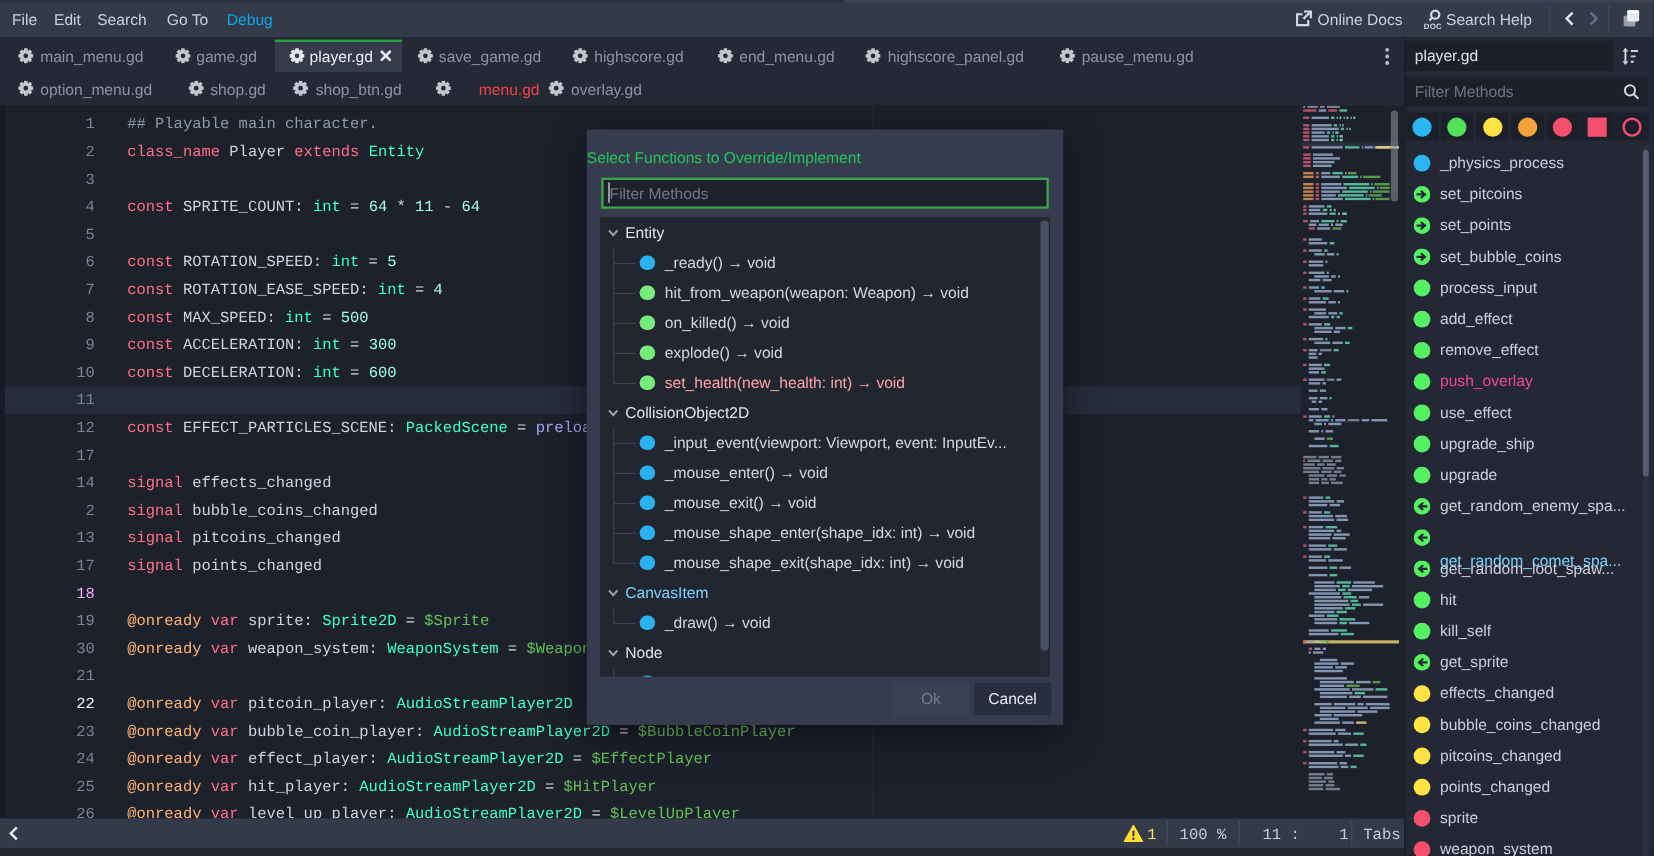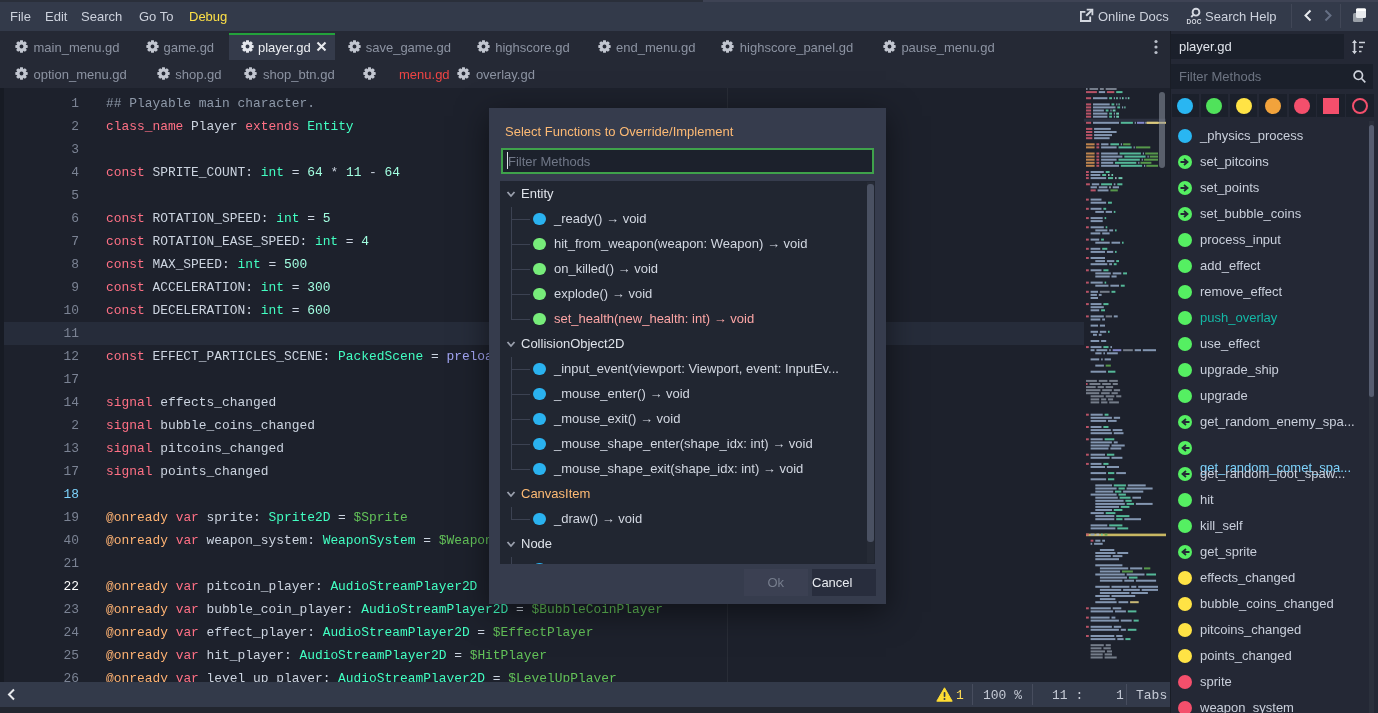--- a/index.html
+++ b/index.html
@@ -1,20 +1,20 @@
 <!DOCTYPE html>
 <html><head><meta charset="utf-8"><style>*{margin:0;padding:0;box-sizing:border-box}html,body{width:1378px;height:713px;overflow:hidden;background:#1d212c;font-family:"Liberation Sans",sans-serif}.abs{position:absolute}</style></head><body>
 <div class="abs" style="left:0;top:0;width:1378px;height:31px;background:#333a4a"></div>
 <div class="abs" style="left:0;top:0;width:703px;height:2px;background:#2a2f3a"></div>
 <div class="abs" style="left:703px;top:0;width:675px;height:2px;background:#3e4354"></div>
 <div style="position:absolute;left:10.0px;top:9.0px;font:400 13px 'Liberation Sans', sans-serif;color:#ccd1dc;white-space:pre;letter-spacing:0">File</div>
 <div style="position:absolute;left:45.0px;top:9.0px;font:400 13px 'Liberation Sans', sans-serif;color:#ccd1dc;white-space:pre;letter-spacing:0">Edit</div>
 <div style="position:absolute;left:81.0px;top:9.0px;font:400 13px 'Liberation Sans', sans-serif;color:#ccd1dc;white-space:pre;letter-spacing:0">Search</div>
 <div style="position:absolute;left:139.0px;top:9.0px;font:400 13px 'Liberation Sans', sans-serif;color:#ccd1dc;white-space:pre;letter-spacing:0">Go To</div>
-<div style="position:absolute;left:189.0px;top:9.0px;font:400 13px 'Liberation Sans', sans-serif;color:#fde047;white-space:pre;letter-spacing:0">Debug</div>
+<div style="position:absolute;left:189.0px;top:9.0px;font:400 13px 'Liberation Sans', sans-serif;color:#0ea5e9;white-space:pre;letter-spacing:0">Debug</div>
 <svg class="abs" style="left:1079px;top:8px" width="15" height="15" viewBox="0 0 15 15" fill="none" stroke="#d4d8e0" stroke-width="1.8">
     <path d="M11.2 8.6v4.4H1.9V3.9H6.4"></path>
     <path d="M8.6 1.6h4.8v4.8" stroke-linecap="square"></path>
     <path d="M12.8 2.2 7.2 7.8" stroke-width="2"></path>
   </svg>
 <div style="position:absolute;left:1098.0px;top:9.0px;font:400 13px 'Liberation Sans', sans-serif;color:#ccd1dc;white-space:pre;letter-spacing:0">Online Docs</div>
 <svg class="abs" style="left:1186px;top:7px" width="17" height="18" viewBox="0 0 17 18">
     <g fill="none" stroke="#d4d8e0" stroke-width="1.9">
       <circle cx="10" cy="5.2" r="3.4"></circle>
       <path d="M7.4 7.8 5.2 10"></path>
@@ -112,23 +112,23 @@
     <div style="height:23px;color:#7b8394">8</div>
     <div style="height:23px;color:#7b8394">9</div>
     <div style="height:23px;color:#7b8394">10</div>
     <div style="height:23px;color:#7b8394">11</div>
     <div style="height:23px;color:#7b8394">12</div>
     <div style="height:23px;color:#7b8394">17</div>
     <div style="height:23px;color:#7b8394">14</div>
     <div style="height:23px;color:#7b8394">2</div>
     <div style="height:23px;color:#7b8394">13</div>
     <div style="height:23px;color:#7b8394">17</div>
-    <div style="height:23px;color:#7dd3fc">18</div>
+    <div style="height:23px;color:#f0abfc">18</div>
     <div style="height:23px;color:#7b8394">19</div>
-    <div style="height:23px;color:#7b8394">40</div>
+    <div style="height:23px;color:#7b8394">30</div>
     <div style="height:23px;color:#7b8394">21</div>
     <div style="height:23px;color:#ffffff">22</div>
     <div style="height:23px;color:#7b8394">23</div>
     <div style="height:23px;color:#7b8394">24</div>
     <div style="height:23px;color:#7b8394">25</div>
     <div style="height:23px;color:#7b8394">26</div>
   </div>
 <div class="abs" style="left:106px;top:91.5px;font:12.9px 'Liberation Mono',monospace;line-height:23px;color:#ccd4e0;white-space:pre"><div style="height:23px"><span style="color:#8e99a9">## Playable main character.</span></div><div style="height:23px"><span style="color:#ff7085">class_name</span><span> </span><span>Player</span><span> </span><span style="color:#ff7085">extends</span><span> </span><span style="color:#42ffc2">Entity</span></div><div style="height:23px"></div><div style="height:23px"><span style="color:#ff7085">const</span><span> SPRITE_COUNT:</span><span> </span><span style="color:#42ffc2">int</span><span> = </span><span style="color:#a2ffe1">64</span><span> * </span><span style="color:#a2ffe1">11</span><span> - </span><span style="color:#a2ffe1">64</span></div><div style="height:23px"></div><div style="height:23px"><span style="color:#ff7085">const</span><span> ROTATION_SPEED:</span><span> </span><span style="color:#42ffc2">int</span><span> = </span><span style="color:#a2ffe1">5</span></div><div style="height:23px"><span style="color:#ff7085">const</span><span> ROTATION_EASE_SPEED:</span><span> </span><span style="color:#42ffc2">int</span><span> = </span><span style="color:#a2ffe1">4</span></div><div style="height:23px"><span style="color:#ff7085">const</span><span> MAX_SPEED:</span><span> </span><span style="color:#42ffc2">int</span><span> = </span><span style="color:#a2ffe1">500</span></div><div style="height:23px"><span style="color:#ff7085">const</span><span> ACCELERATION:</span><span> </span><span style="color:#42ffc2">int</span><span> = </span><span style="color:#a2ffe1">300</span></div><div style="height:23px"><span style="color:#ff7085">const</span><span> DECELERATION:</span><span> </span><span style="color:#42ffc2">int</span><span> = </span><span style="color:#a2ffe1">600</span></div><div style="height:23px"></div><div style="height:23px"><span style="color:#ff7085">const</span><span> EFFECT_PARTICLES_SCENE:</span><span> </span><span style="color:#42ffc2">PackedScene</span><span> = </span><span style="color:#a3a6f5">preload</span><span>(</span><span style="color:#ffeda1">"res://scenes/fx.tscn"</span><span>)</span></div><div style="height:23px"></div><div style="height:23px"><span style="color:#ff7085">signal</span><span> effects_changed</span></div><div style="height:23px"><span style="color:#ff7085">signal</span><span> bubble_coins_changed</span></div><div style="height:23px"><span style="color:#ff7085">signal</span><span> pitcoins_changed</span></div><div style="height:23px"><span style="color:#ff7085">signal</span><span> points_changed</span></div><div style="height:23px"></div><div style="height:23px"><span style="color:#ffb373">@onready</span><span> </span><span style="color:#ff7085">var</span><span> sprite: </span><span style="color:#42ffc2">Sprite2D</span><span> = </span><span style="color:#63c259">$Sprite</span></div><div style="height:23px"><span style="color:#ffb373">@onready</span><span> </span><span style="color:#ff7085">var</span><span> weapon_system: </span><span style="color:#42ffc2">WeaponSystem</span><span> = </span><span style="color:#63c259">$WeaponSystem</span></div><div style="height:23px"></div><div style="height:23px"><span style="color:#ffb373">@onready</span><span> </span><span style="color:#ff7085">var</span><span> pitcoin_player: </span><span style="color:#42ffc2">AudioStreamPlayer2D</span></div><div style="height:23px"><span style="color:#ffb373">@onready</span><span> </span><span style="color:#ff7085">var</span><span> bubble_coin_player: </span><span style="color:#42ffc2">AudioStreamPlayer2D</span><span> = </span><span style="color:#63c259">$BubbleCoinPlayer</span></div><div style="height:23px"><span style="color:#ffb373">@onready</span><span> </span><span style="color:#ff7085">var</span><span> effect_player: </span><span style="color:#42ffc2">AudioStreamPlayer2D</span><span> = </span><span style="color:#63c259">$EffectPlayer</span></div><div style="height:23px"><span style="color:#ffb373">@onready</span><span> </span><span style="color:#ff7085">var</span><span> hit_player: </span><span style="color:#42ffc2">AudioStreamPlayer2D</span><span> = </span><span style="color:#63c259">$HitPlayer</span></div><div style="height:23px"><span style="color:#ffb373">@onready</span><span> </span><span style="color:#ff7085">var</span><span> level_up_player: </span><span style="color:#42ffc2">AudioStreamPlayer2D</span><span> = </span><span style="color:#63c259">$LevelUpPlayer</span></div></div>
 <svg style="position:absolute;left:1084px;top:88px" width="82" height="594" viewBox="0 0 82 594">
     <rect x="0" y="30.7" width="82" height="3" fill="#2c3140"></rect>
@@ -606,21 +606,21 @@
     <path d="M2.5 7h6M6 4l3.5 3L6 10" stroke="#242835" stroke-width="1.8" fill="none"></path>
   </svg>
 <div style="position:absolute;left:1200.0px;top:206.0px;font:400 13px 'Liberation Sans', sans-serif;color:#c9cfdb;white-space:pre;letter-spacing:0">set_bubble_coins</div>
 <div class="abs" style="left:1178px;top:233.0px;width:14px;height:14px;border-radius:50%;background:#55ef62"></div>
 <div style="position:absolute;left:1200.0px;top:232.0px;font:400 13px 'Liberation Sans', sans-serif;color:#c9cfdb;white-space:pre;letter-spacing:0">process_input</div>
 <div class="abs" style="left:1178px;top:259.0px;width:14px;height:14px;border-radius:50%;background:#55ef62"></div>
 <div style="position:absolute;left:1200.0px;top:258.0px;font:400 13px 'Liberation Sans', sans-serif;color:#c9cfdb;white-space:pre;letter-spacing:0">add_effect</div>
 <div class="abs" style="left:1178px;top:285.0px;width:14px;height:14px;border-radius:50%;background:#55ef62"></div>
 <div style="position:absolute;left:1200.0px;top:284.0px;font:400 13px 'Liberation Sans', sans-serif;color:#c9cfdb;white-space:pre;letter-spacing:0">remove_effect</div>
 <div class="abs" style="left:1178px;top:311.0px;width:14px;height:14px;border-radius:50%;background:#55ef62"></div>
-<div style="position:absolute;left:1200.0px;top:310.0px;font:400 13px 'Liberation Sans', sans-serif;color:#14b8a6;white-space:pre;letter-spacing:0">push_overlay</div>
+<div style="position:absolute;left:1200.0px;top:310.0px;font:400 13px 'Liberation Sans', sans-serif;color:#ec4899;white-space:pre;letter-spacing:0">push_overlay</div>
 <div class="abs" style="left:1178px;top:337.0px;width:14px;height:14px;border-radius:50%;background:#55ef62"></div>
 <div style="position:absolute;left:1200.0px;top:336.0px;font:400 13px 'Liberation Sans', sans-serif;color:#c9cfdb;white-space:pre;letter-spacing:0">use_effect</div>
 <div class="abs" style="left:1178px;top:363.0px;width:14px;height:14px;border-radius:50%;background:#55ef62"></div>
 <div style="position:absolute;left:1200.0px;top:362.0px;font:400 13px 'Liberation Sans', sans-serif;color:#c9cfdb;white-space:pre;letter-spacing:0">upgrade_ship</div>
 <div class="abs" style="left:1178px;top:389.0px;width:14px;height:14px;border-radius:50%;background:#55ef62"></div>
 <div style="position:absolute;left:1200.0px;top:388.0px;font:400 13px 'Liberation Sans', sans-serif;color:#c9cfdb;white-space:pre;letter-spacing:0">upgrade</div>
 <svg class="abs" style="left:1178px;top:415.0px" width="14" height="14" viewBox="0 0 14 14">
     <circle cx="7" cy="7" r="7" fill="#55ef62"></circle>
     <path d="M11.5 7h-6M8 4 4.5 7 8 10" stroke="#242835" stroke-width="1.8" fill="none"></path>
   </svg>
@@ -652,21 +652,21 @@
 <div style="position:absolute;left:1200.0px;top:622.0px;font:400 13px 'Liberation Sans', sans-serif;color:#c9cfdb;white-space:pre;letter-spacing:0">pitcoins_changed</div>
 <div class="abs" style="left:1178px;top:649.0px;width:14px;height:14px;border-radius:50%;background:#ffe345"></div>
 <div style="position:absolute;left:1200.0px;top:648.0px;font:400 13px 'Liberation Sans', sans-serif;color:#c9cfdb;white-space:pre;letter-spacing:0">points_changed</div>
 <div class="abs" style="left:1178px;top:675.0px;width:14px;height:14px;border-radius:50%;background:#f44f6c"></div>
 <div style="position:absolute;left:1200.0px;top:674.0px;font:400 13px 'Liberation Sans', sans-serif;color:#c9cfdb;white-space:pre;letter-spacing:0">sprite</div>
 <div class="abs" style="left:1178px;top:701.0px;width:14px;height:14px;border-radius:50%;background:#f44f6c"></div>
 <div style="position:absolute;left:1200.0px;top:700.0px;font:400 13px 'Liberation Sans', sans-serif;color:#c9cfdb;white-space:pre;letter-spacing:0">weapon_system</div>
 <div class="abs" style="left:1369px;top:121px;width:5px;height:592px;background:#2b303c"></div>
 <div class="abs" style="left:1369px;top:125px;width:5px;height:272px;border-radius:3px;background:#565d70"></div>
 <div class="abs" style="left:489px;top:108px;width:397px;height:496px;background:#363c4d;box-shadow:0 8px 30px rgba(0,0,0,0.5)"></div>
-<div style="position:absolute;left:505.0px;top:124.0px;font:400 13px 'Liberation Sans', sans-serif;color:#fdba74;white-space:pre;letter-spacing:0">Select Functions to Override/Implement</div>
+<div style="position:absolute;left:489px;top:124.0px;font:400 13px 'Liberation Sans', sans-serif;color:#22c55e;white-space:pre;letter-spacing:0">Select Functions to Override/Implement</div>
 <div class="abs" style="left:501px;top:148px;width:373px;height:26px;background:#1c212c;border:2px solid #3fa24b"></div>
 <div style="position:absolute;left:508.0px;top:154.0px;font:400 13px 'Liberation Sans', sans-serif;color:#707787;white-space:pre;letter-spacing:0">Filter Methods</div>
 <div class="abs" style="left:507px;top:152px;width:1px;height:17px;background:#dfe3ea"></div>
 <div class="abs" style="left:500px;top:181px;width:375px;height:383px;background:#212631"></div>
 <svg class="abs" style="left:505.0px;top:188.0px" width="12" height="12" viewBox="0 0 12 12" fill="none" stroke="#9aa0ad" stroke-width="1.8">
     <path d="M2.5 4 6 8 9.5 4"></path>
   </svg>
 <div style="position:absolute;left:521.0px;top:186.0px;font:400 13px 'Liberation Sans', sans-serif;color:#dfe3ea;white-space:pre;letter-spacing:0">Entity</div>
 <div class="abs" style="left:511px;top:206.5px;width:1px;height:25px;background:#3c4252"></div>
 <div class="abs" style="left:511px;top:219.0px;width:19px;height:1px;background:#3c4252"></div>
@@ -708,30 +708,30 @@
 <div class="abs" style="left:511px;top:444.0px;width:19px;height:1px;background:#3c4252"></div>
 <div class="abs" style="left:533px;top:437.8px;width:12.5px;height:12.5px;border-radius:50%;background:#2ab2f0"></div>
 <div style="position:absolute;left:554.0px;top:436.0px;font:400 13px 'Liberation Sans', sans-serif;color:#d2d7e1;white-space:pre;letter-spacing:0">_mouse_shape_enter(shape_idx: int) → void</div>
 <div class="abs" style="left:511px;top:456.5px;width:1px;height:12.5px;background:#3c4252"></div>
 <div class="abs" style="left:511px;top:469.0px;width:19px;height:1px;background:#3c4252"></div>
 <div class="abs" style="left:533px;top:462.8px;width:12.5px;height:12.5px;border-radius:50%;background:#2ab2f0"></div>
 <div style="position:absolute;left:554.0px;top:461.0px;font:400 13px 'Liberation Sans', sans-serif;color:#d2d7e1;white-space:pre;letter-spacing:0">_mouse_shape_exit(shape_idx: int) → void</div>
 <svg class="abs" style="left:505.0px;top:488.0px" width="12" height="12" viewBox="0 0 12 12" fill="none" stroke="#9aa0ad" stroke-width="1.8">
     <path d="M2.5 4 6 8 9.5 4"></path>
   </svg>
-<div style="position:absolute;left:521.0px;top:486.0px;font:400 13px 'Liberation Sans', sans-serif;color:#fdba74;white-space:pre;letter-spacing:0">CanvasItem</div>
+<div style="position:absolute;left:521.0px;top:486.0px;font:400 13px 'Liberation Sans', sans-serif;color:#7dd3fc;white-space:pre;letter-spacing:0">CanvasItem</div>
 <div class="abs" style="left:511px;top:506.5px;width:1px;height:12.5px;background:#3c4252"></div>
 <div class="abs" style="left:511px;top:519.0px;width:19px;height:1px;background:#3c4252"></div>
 <div class="abs" style="left:533px;top:512.8px;width:12.5px;height:12.5px;border-radius:50%;background:#2ab2f0"></div>
 <div style="position:absolute;left:554.0px;top:511.0px;font:400 13px 'Liberation Sans', sans-serif;color:#d2d7e1;white-space:pre;letter-spacing:0">_draw() → void</div>
 <svg class="abs" style="left:505.0px;top:538.0px" width="12" height="12" viewBox="0 0 12 12" fill="none" stroke="#9aa0ad" stroke-width="1.8">
     <path d="M2.5 4 6 8 9.5 4"></path>
   </svg>
 <div style="position:absolute;left:521.0px;top:536.0px;font:400 13px 'Liberation Sans', sans-serif;color:#dfe3ea;white-space:pre;letter-spacing:0">Node</div>
 <div class="abs" style="left:511px;top:556.5px;width:1px;height:25px;background:#3c4252"></div>
 <div class="abs" style="left:511px;top:569.0px;width:19px;height:1px;background:#3c4252"></div>
 <div class="abs" style="left:533px;top:562.8px;width:12.5px;height:12.5px;border-radius:50%;background:#2ab2f0"></div>
 <div class="abs" style="left:500px;top:564px;width:375px;height:40px;background:#363c4d"></div>
 <div class="abs" style="left:866.5px;top:182px;width:7px;height:381px;background:#262b36"></div>
 <div class="abs" style="left:866.5px;top:184px;width:7px;height:358px;border-radius:3px;background:#4a5162"></div>
 <div class="abs" style="left:744px;top:569px;width:63.5px;height:27px;background:#3b4052"></div>
 <div class="abs" style="left:744px;top:569px;width:63.5px;height:27px;text-align:center;line-height:27px;font-size:13px;color:#767d8d">Ok</div>
 <div class="abs" style="left:812px;top:569px;width:63.5px;height:27px;background:#282d3d"></div>
-<div class="abs" style="left:812px;top:569px;width:63.5px;height:27px;text-align:left;line-height:27px;font-size:13px;color:#e8ebf0">Cancel</div>
+<div class="abs" style="left:812px;top:569px;width:63.5px;height:27px;text-align:center;line-height:27px;font-size:13px;color:#e8ebf0">Cancel</div>
 </body></html>

